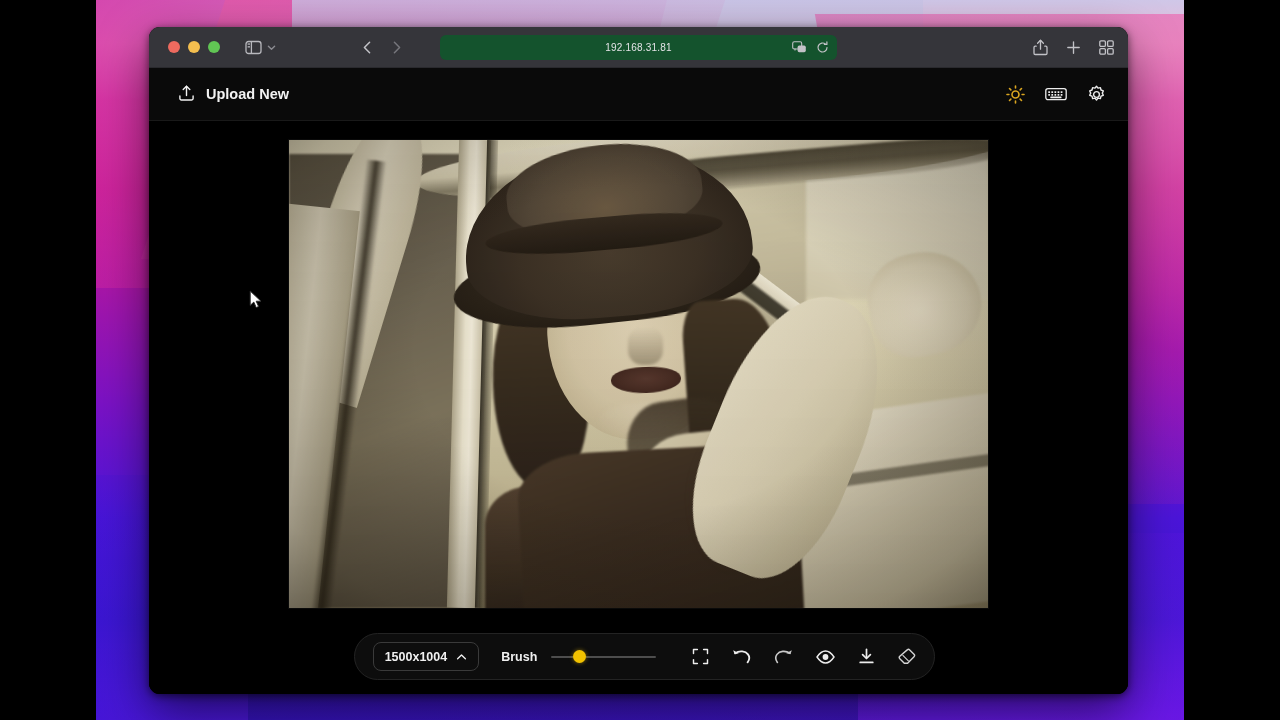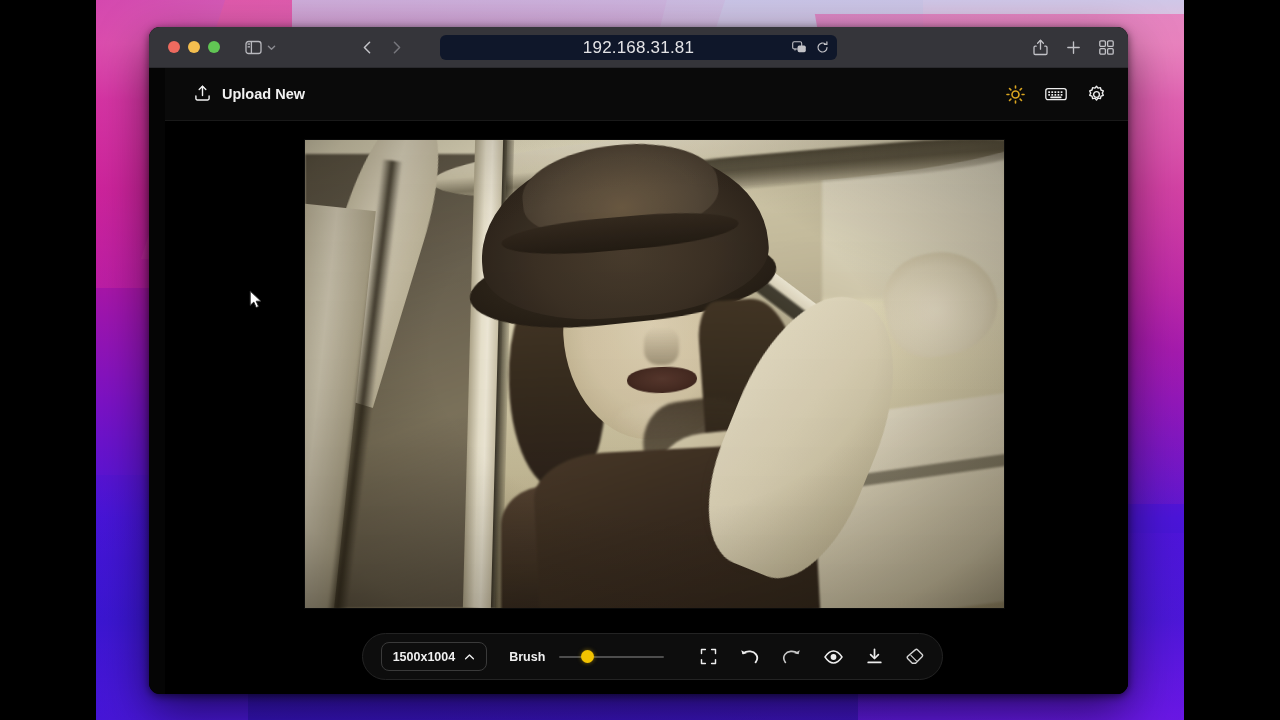--- a/index.html
+++ b/index.html
@@ -96,41 +96,41 @@
   .dot.green { background: #61c554; }
 
   #sidebar-group { display: flex; align-items: center; gap: 4px; margin-left: 25px; }
   .chr-icon { color: #b8b8bd; display: inline-flex; align-items: center; justify-content: center; }
   .chr-icon.dim { color: #8a8a90; }
 
   #navbtns { display: flex; align-items: center; gap: 16px; margin-left: 84px; }
 
   #urlbar {
     position: absolute; left: 291px; top: 8px; width: 397px; height: 25px;
-    background: #0f172a;
+    background: #14532d;
     border-radius: 6px;
     display: flex; align-items: center; justify-content: center;
-    color: #e3e3e6; font-size: 17px; letter-spacing: .2px;
+    color: #e3e3e6; font-size: 10px; letter-spacing: .2px;
   }
   #urlbar-right {
     position: absolute; right: 8px; top: 0; height: 25px;
     display: flex; align-items: center; gap: 9px;
   }
 
   #chrome-right {
     position: absolute; right: 14px; top: 0; height: 41px;
     display: flex; align-items: center; gap: 18px;
   }
 
   
   #app {
     position: relative;
     height: 626px;
     background: #050505;
-    display: flex; flex-direction: column; padding-left: 16px;
+    display: flex; flex-direction: column;
   }
   #app-header {
     height: 53px;
     display: flex; align-items: center; justify-content: space-between;
     padding: 0 22px 0 20px;
     background: #0a0a0a;
     border-bottom: 1px solid #191919;
   }
   #upload-new {
     display: flex; align-items: center; gap: 11px;

